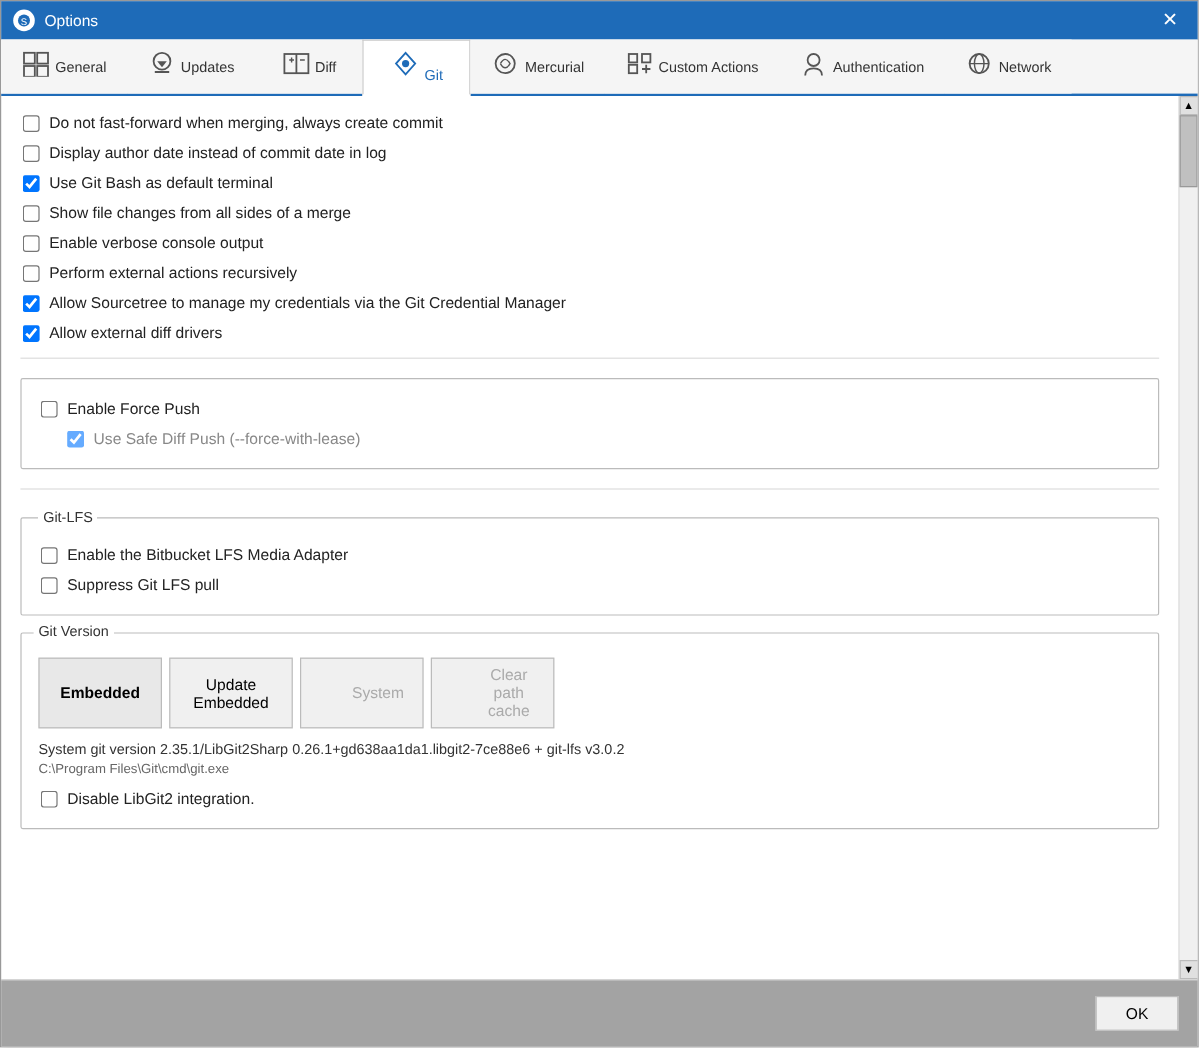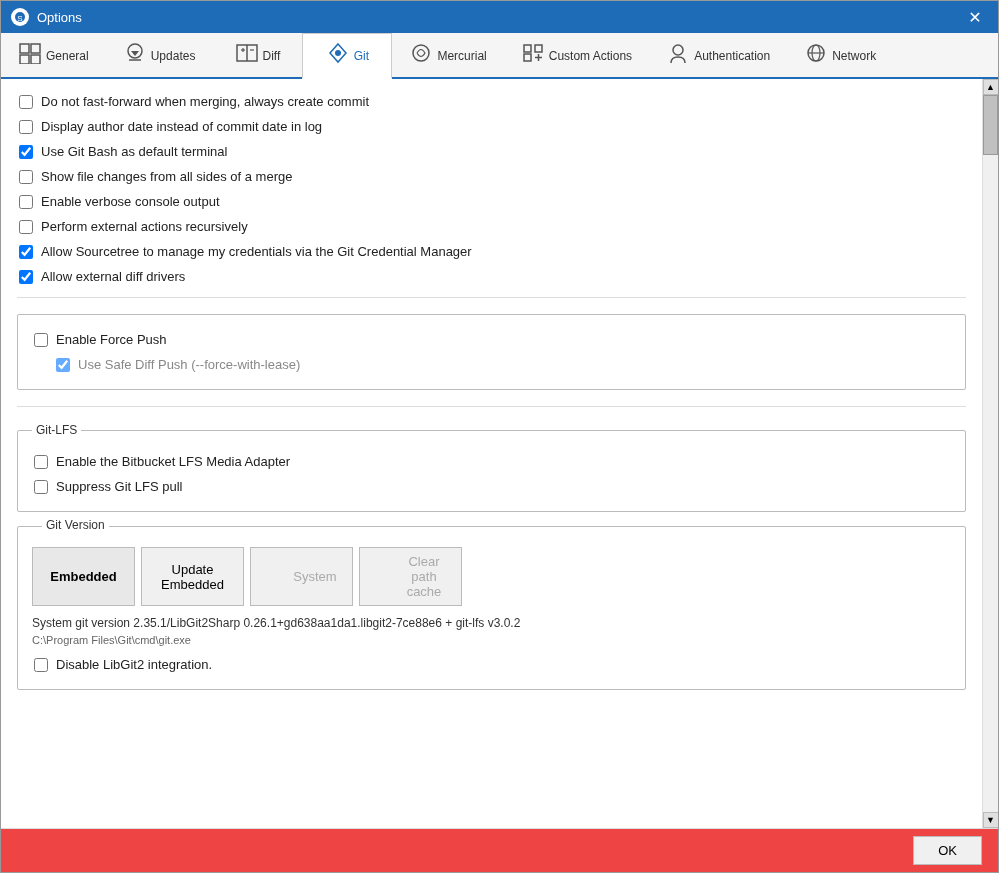--- a/index.html
+++ b/index.html
@@ -78,20 +78,21 @@
       font-size: 12px;
       gap: 4px;
     }
     .tab.active {
       background: #fff;
       border-color: #ccc;
       border-bottom: 2px solid #fff;
       margin-bottom: -2px;
       color: #1e6bb8;
       font-weight: 500;
+      align-items: flex-end;
     }
     .tab-icon {
       font-size: 20px;
       color: #555;
     }
     .tab.active .tab-icon {
       color: #1e6bb8;
     }
     .content {
       flex: 1;
@@ -183,21 +184,21 @@
     .git-version-section {
       border: 1px solid #bbb;
       border-radius: 2px;
       padding: 12px 14px;
       margin: 8px 0;
       position: relative;
     }
     .git-version-legend {
       position: absolute;
       top: -9px;
-      left: 24px;
+      left: 10px;
       background: white;
       padding: 0 4px;
       font-size: 12px;
       color: #333;
     }
     .button-grid {
       display: grid;
       grid-template-columns: 1fr 1fr 1fr 1fr;
       gap: 6px;
       margin-top: 8px;
@@ -226,22 +227,22 @@
       color: #333;
       margin-top: 8px;
       padding: 2px 0;
     }
     .path-text {
       font-size: 11px;
       color: #666;
       margin: 2px 0 6px 0;
     }
     .bottom-bar {
-      height: 44px;
-      background: #ef4444;
+      height: 56px;
+      background: #a3a3a3;
       border-top: 1px solid #ddd;
       display: flex;
       align-items: center;
       justify-content: flex-end;
       padding: 0 16px;
       flex-shrink: 0;
     }
     .ok-btn {
       padding: 6px 24px;
       background: #f0f0f0;

